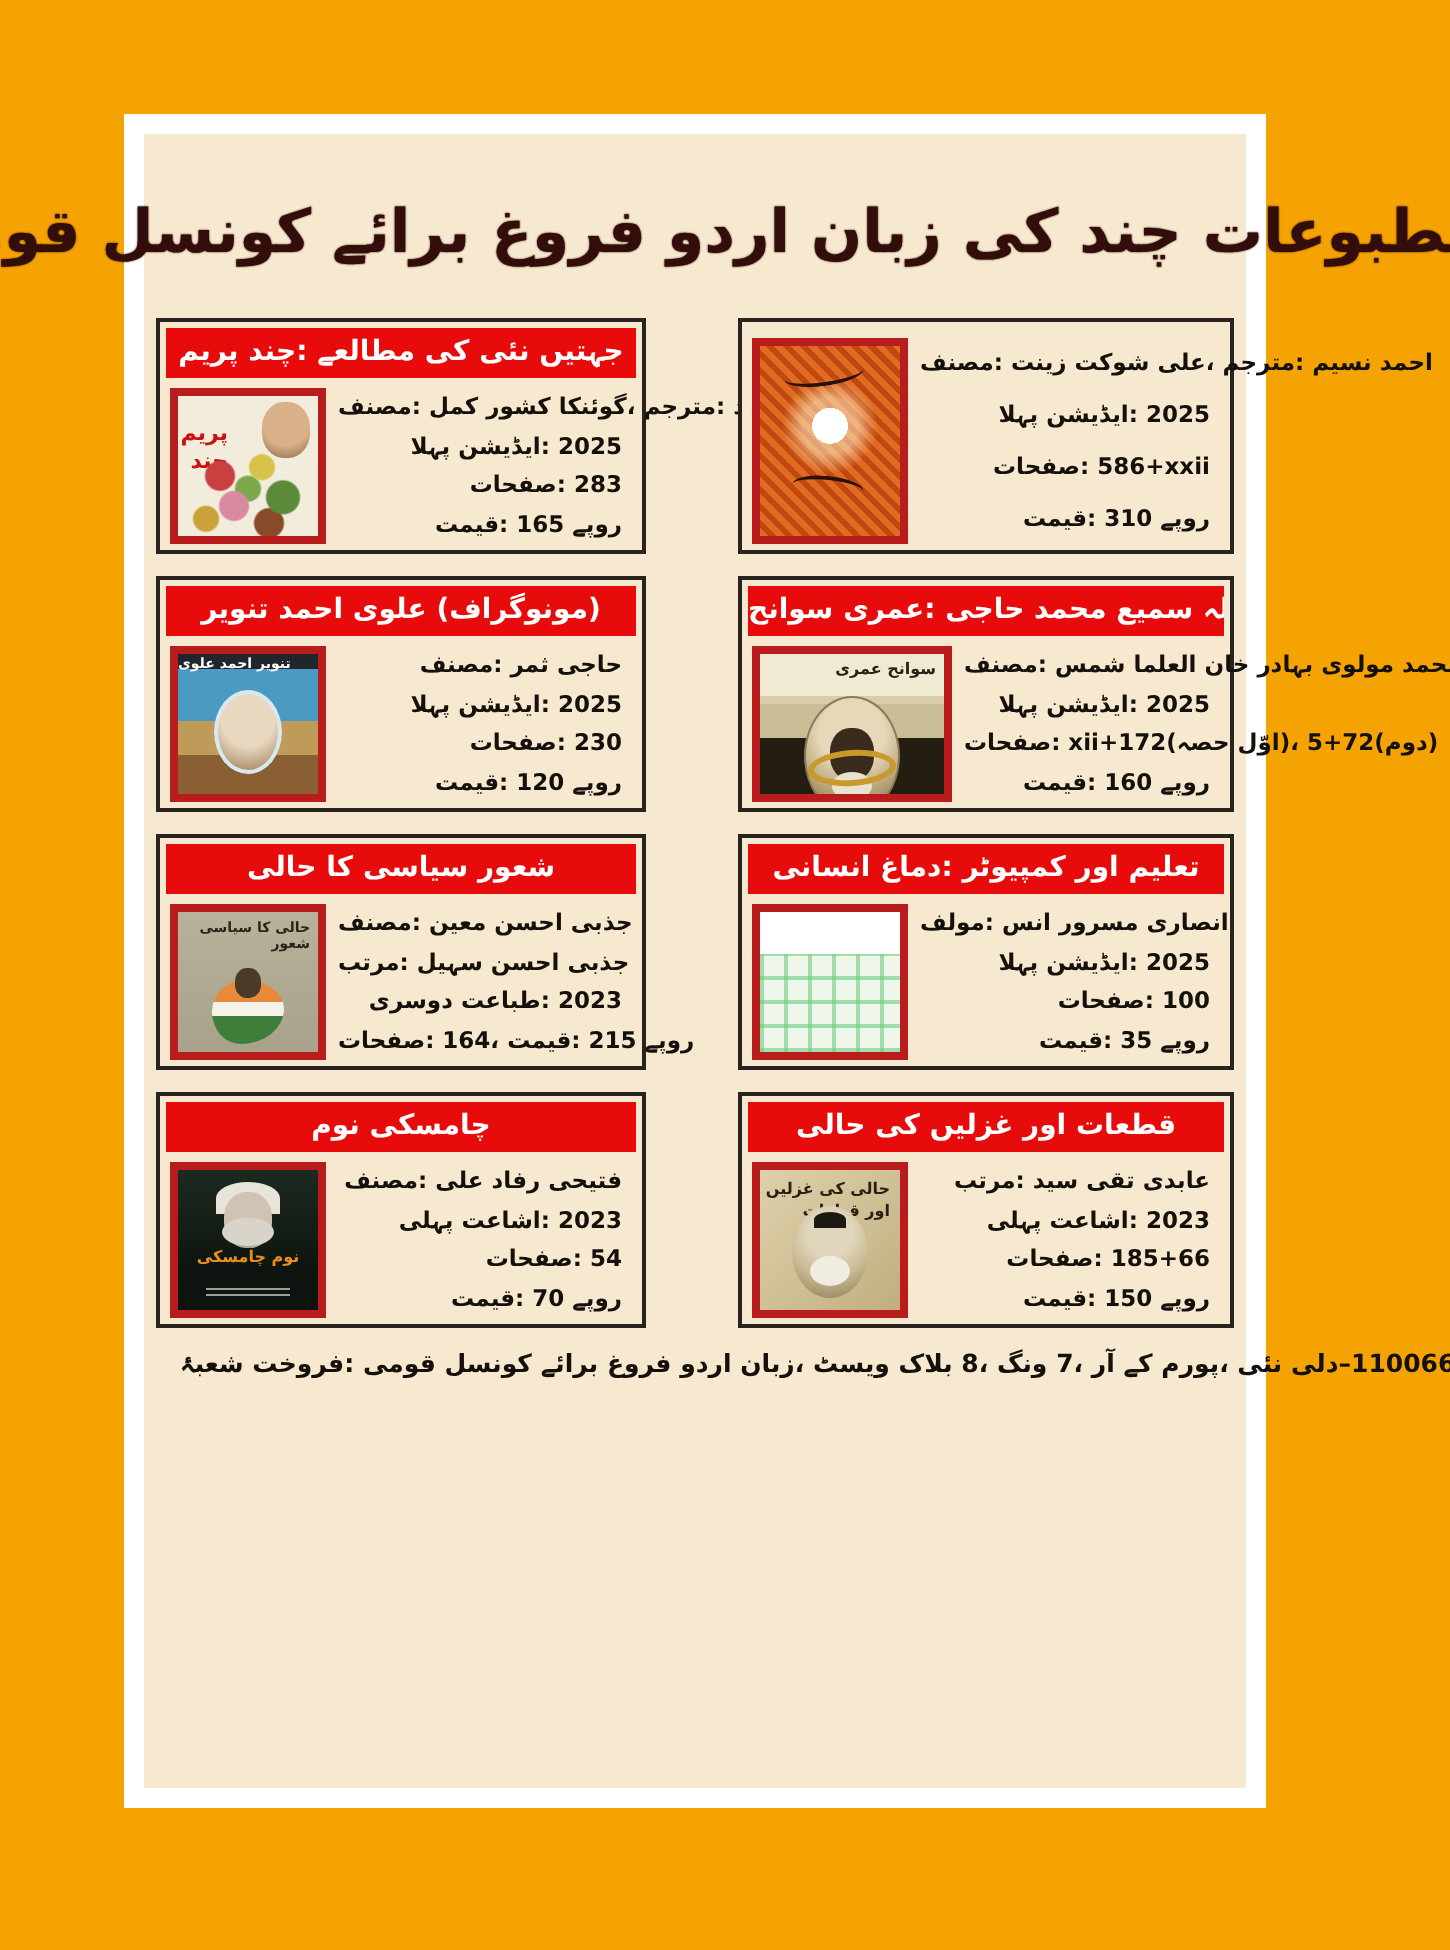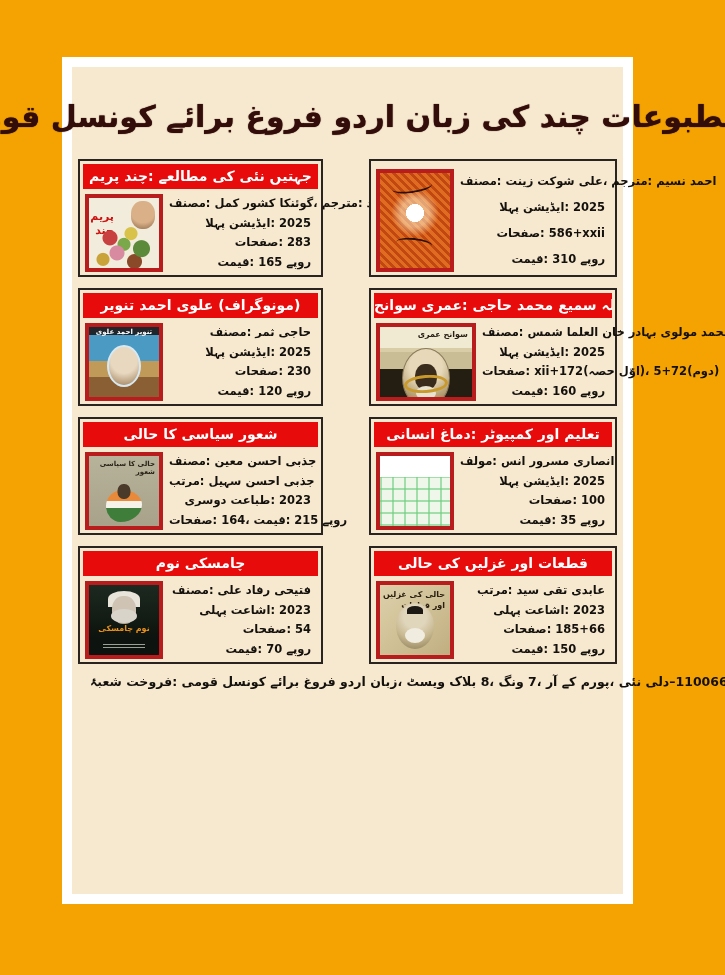--- a/index.html
+++ b/index.html
@@ -49,21 +49,21 @@
      radial-gradient(circle at 50% 45%,#7aa84a 0 6px,transparent 7px);}
   .cv-qiyam{background-color:#cf4f12;
     background-image:
      radial-gradient(circle at 50% 42%,#ffffff 0 9px,rgba(255,238,200,.55) 9px 14px,transparent 24px),
      repeating-linear-gradient(45deg,rgba(255,160,60,.35) 0 3px,rgba(150,50,10,.25) 3px 6px);}
   .q-mark{position:absolute;left:12px;top:8px;width:40px;height:10px;
     border-bottom:2px solid #2a1206;border-radius:50%;transform:rotate(-8deg);}
   .q-mark2{position:absolute;left:16px;bottom:18px;width:36px;height:10px;
     border-top:2px solid #2a1206;border-radius:50%;transform:rotate(6deg);}
   .cv-tanvir{background:linear-gradient(#20262b 0 11%,#4a9ac4 11% 48%,#c09a58 48% 72%,#8a5f33 72%);}
-  .tv-label{position:absolute;top:1px;left:0;right:0;text-align:center;color:#fff;
+  .tv-label{position:absolute;top:1px;left:0;right:0;text-align:left;color:#fff;
     font-size:7px;font-weight:bold;}
   .tv-oval{position:absolute;left:50%;top:26%;transform:translateX(-50%);
     width:30px;height:38px;border-radius:50%;border:2px solid #d8e8f0;
     background:radial-gradient(circle at 50% 35%,#e8d8c0 0 45%,#9a7a55);}
   .cv-sawaneh{background:linear-gradient(#f0ead2 0 30%,#d9cda8 30% 36%,#c9bd96 36% 60%,#241d12 60%);padding-left:22px;}
   .sw-title{position:absolute;top:3px;right:4px;color:#2a2016;font-size:8px;font-weight:bold;}
   .sw-oval{position:absolute;left:50%;top:30%;transform:translateX(-50%);
     width:46px;height:58px;border-radius:50%;border:1px solid #8a7a5a;
     background:radial-gradient(circle at 50% 30%,#e6d8b8 0 35%,#b09a6e 70%,#6b5638);}
   .sw-face{position:absolute;left:50%;top:26%;transform:translateX(-50%);

